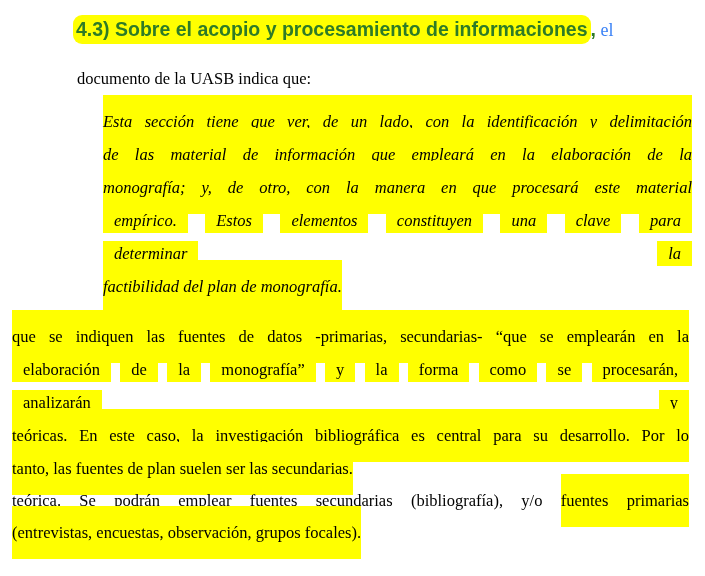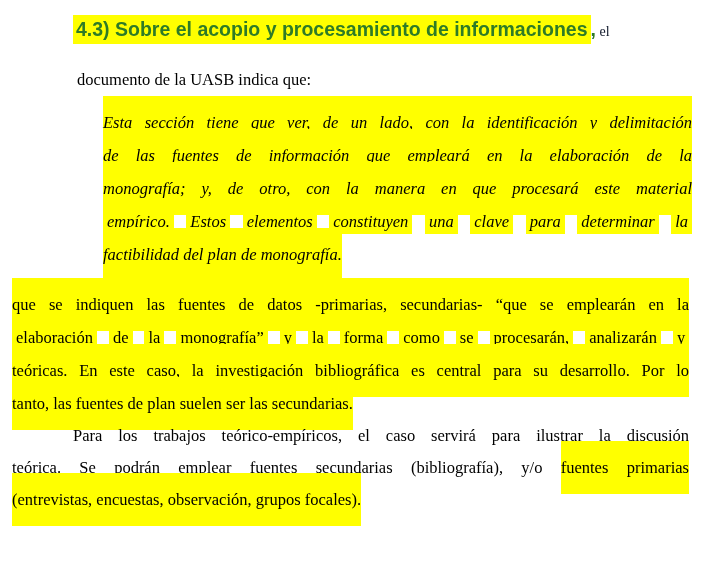--- a/index.html
+++ b/index.html
@@ -16,27 +16,28 @@
   .heading-line {
     margin: 15px 0 0 73px;
     line-height: 29px;
     white-space: nowrap;
   }
   .seg-title {
     font-family: "Liberation Sans", sans-serif;
     font-weight: 700;
     font-size: 19.5px;
     color: var(--green, #2e7b27);
+    border-radius: 9px;
   }
   .seg-title.hl { background: var(--hl, #ffff00); padding: 3px 3px 4px 3px; }
   .seg-body {
     font-family: "Liberation Serif", serif;
     font-weight: 400;
-    font-size: 14px;
-    color: #0f172a;
+    font-size: 18px;
+    color: #3b82f6;
   }
 
   .intro-line {
     margin: 21px 16px 0 77px;
     font-size: 16.5px;
     line-height: 26px;
   }
 
   
   .quote {
@@ -53,41 +54,40 @@
   }
   .para .line { line-height: 33px; }
   .para.para-last { margin-top: 0; }
   .para.para-last .line { line-height: 32px; }
 
   .line { text-align: left; }
   .line.j { text-align: justify; text-align-last: justify; }
   .line.ind { text-indent: 61px; }
 
   .hl { background: var(--hl, #ffff00); padding: 17px 0; }
-  .hl.word { padding: 3px 4px; }
+  .hl.word { padding: 3px 11px; }
 </style>
 </head>
 <body>
 
 <div class="page">
   <div class="heading-line" id="heading-line">
       <div class="line"><span class="hl seg-title">4.3) Sobre el acopio y procesamiento de informaciones</span><span class=" seg-title">,</span><span class=" seg-body"> el</span></div>
     </div>
   <div class="intro-line">documento de la UASB indica que:</div>
   <div class="quote" id="quote-block">
       <div class="line j"><span class="hl">Esta sección tiene que ver, de un lado, con la identificación y delimitación</span></div>
-      <div class="line j"><span class="hl">de las fuentes de información que empleará en la elaboración de la</span></div>
+      <div class="line j"><span class="hl">de las material de información que empleará en la elaboración de la</span></div>
       <div class="line j"><span class="hl">monografía; y, de otro, con la manera en que procesará este material</span></div>
       <div class="line j"><span class="hl word">empírico.</span> <span class="hl word">Estos</span> <span class="hl word">elementos</span> <span class="hl word">constituyen</span> <span class="hl word">una</span> <span class="hl word">clave</span> <span class="hl word">para</span> <span class="hl word">determinar</span> <span class="hl word">la</span></div>
       <div class="line"><span class="hl">factibilidad del plan de monografía.</span></div>
     </div>
   <div class="para" id="para-entendemos">
       <div class="line j"><span class="hl">que se indiquen las fuentes de datos -primarias, secundarias- “que se emplearán en la</span></div>
       <div class="line j"><span class="hl word">elaboración</span> <span class="hl word">de</span> <span class="hl word">la</span> <span class="hl word">monografía”</span> <span class="hl word">y</span> <span class="hl word">la</span> <span class="hl word">forma</span> <span class="hl word">como</span> <span class="hl word">se</span> <span class="hl word">procesarán,</span> <span class="hl word">analizarán</span> <span class="hl word">y</span></div>
       <div class="line j"><span class="hl">teóricas. En este caso, la investigación bibliográfica es central para su desarrollo. Por lo</span></div>
       <div class="line"><span class="hl">tanto, las fuentes de plan suelen ser las secundarias.</span></div>
     </div>
   <div class="para para-last" id="para-trabajos">
-      <div class="line j ind"><span class="">Para los trabajos teórico-empíricos, el caso servirá para ilustrar la discusión</span></div>
       <div class="line j"><span class="">teórica. Se podrán emplear fuentes secundarias (bibliografía), y/o </span><span class="hl">fuentes primarias</span></div>
       <div class="line"><span class="hl">(entrevistas, encuestas, observación, grupos focales).</span></div>
     </div>
 </div>
 
 </body></html>

